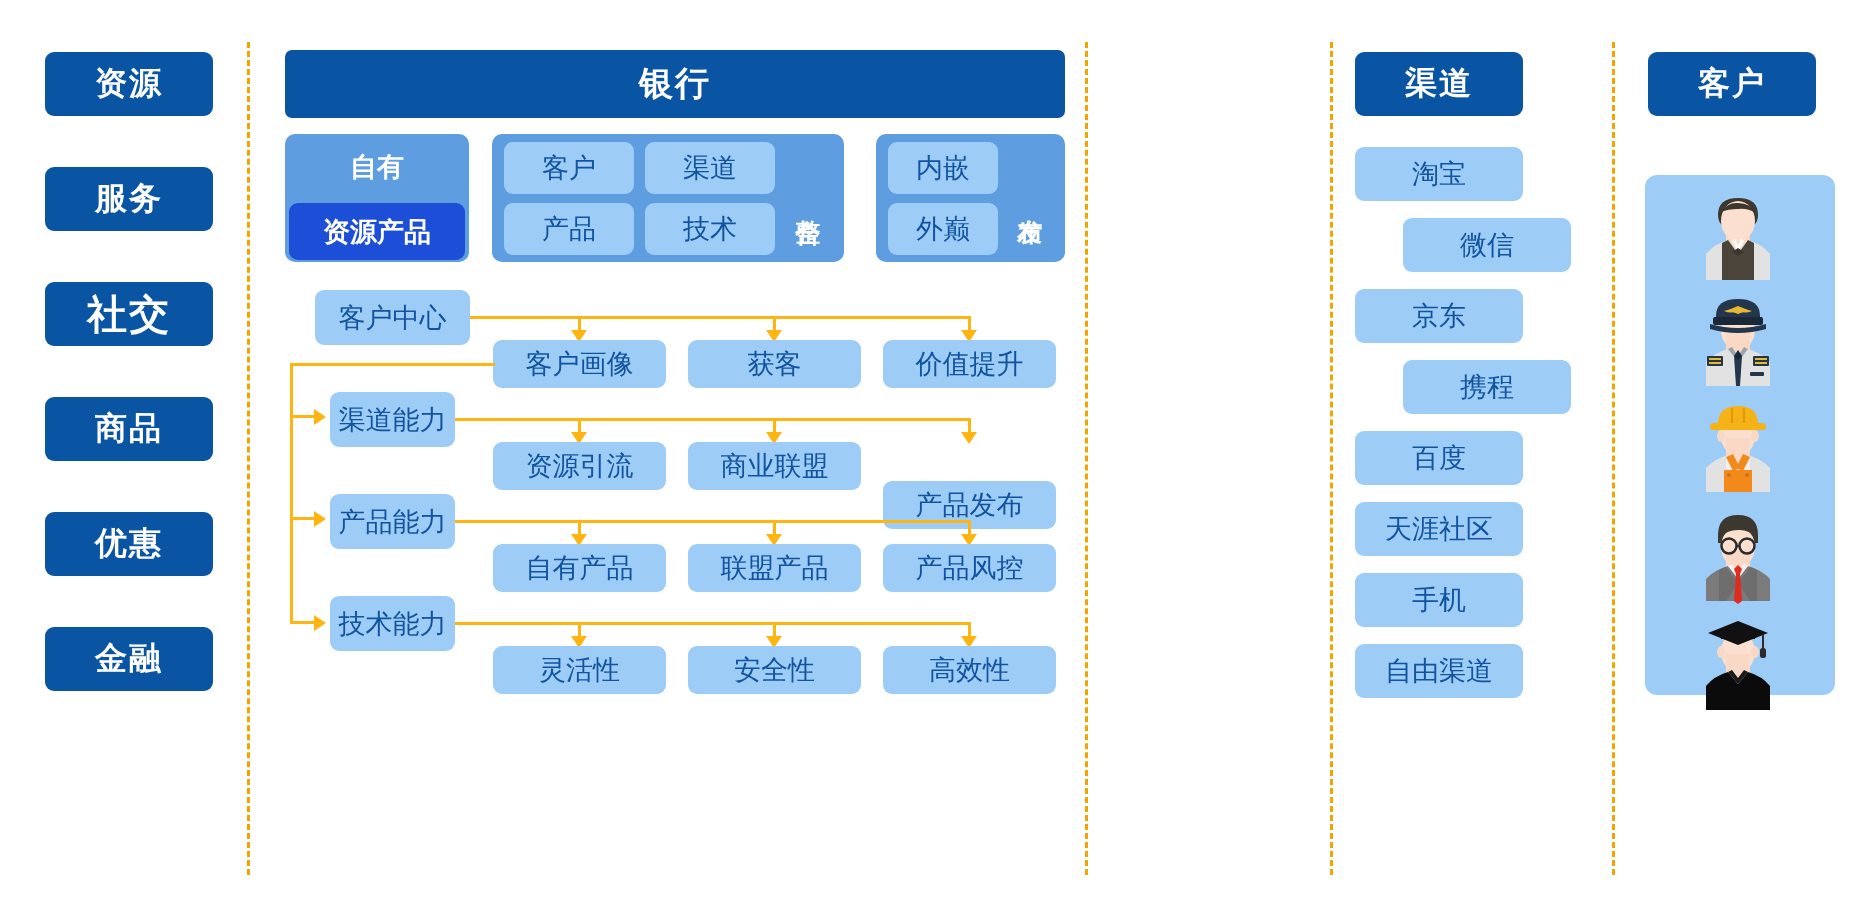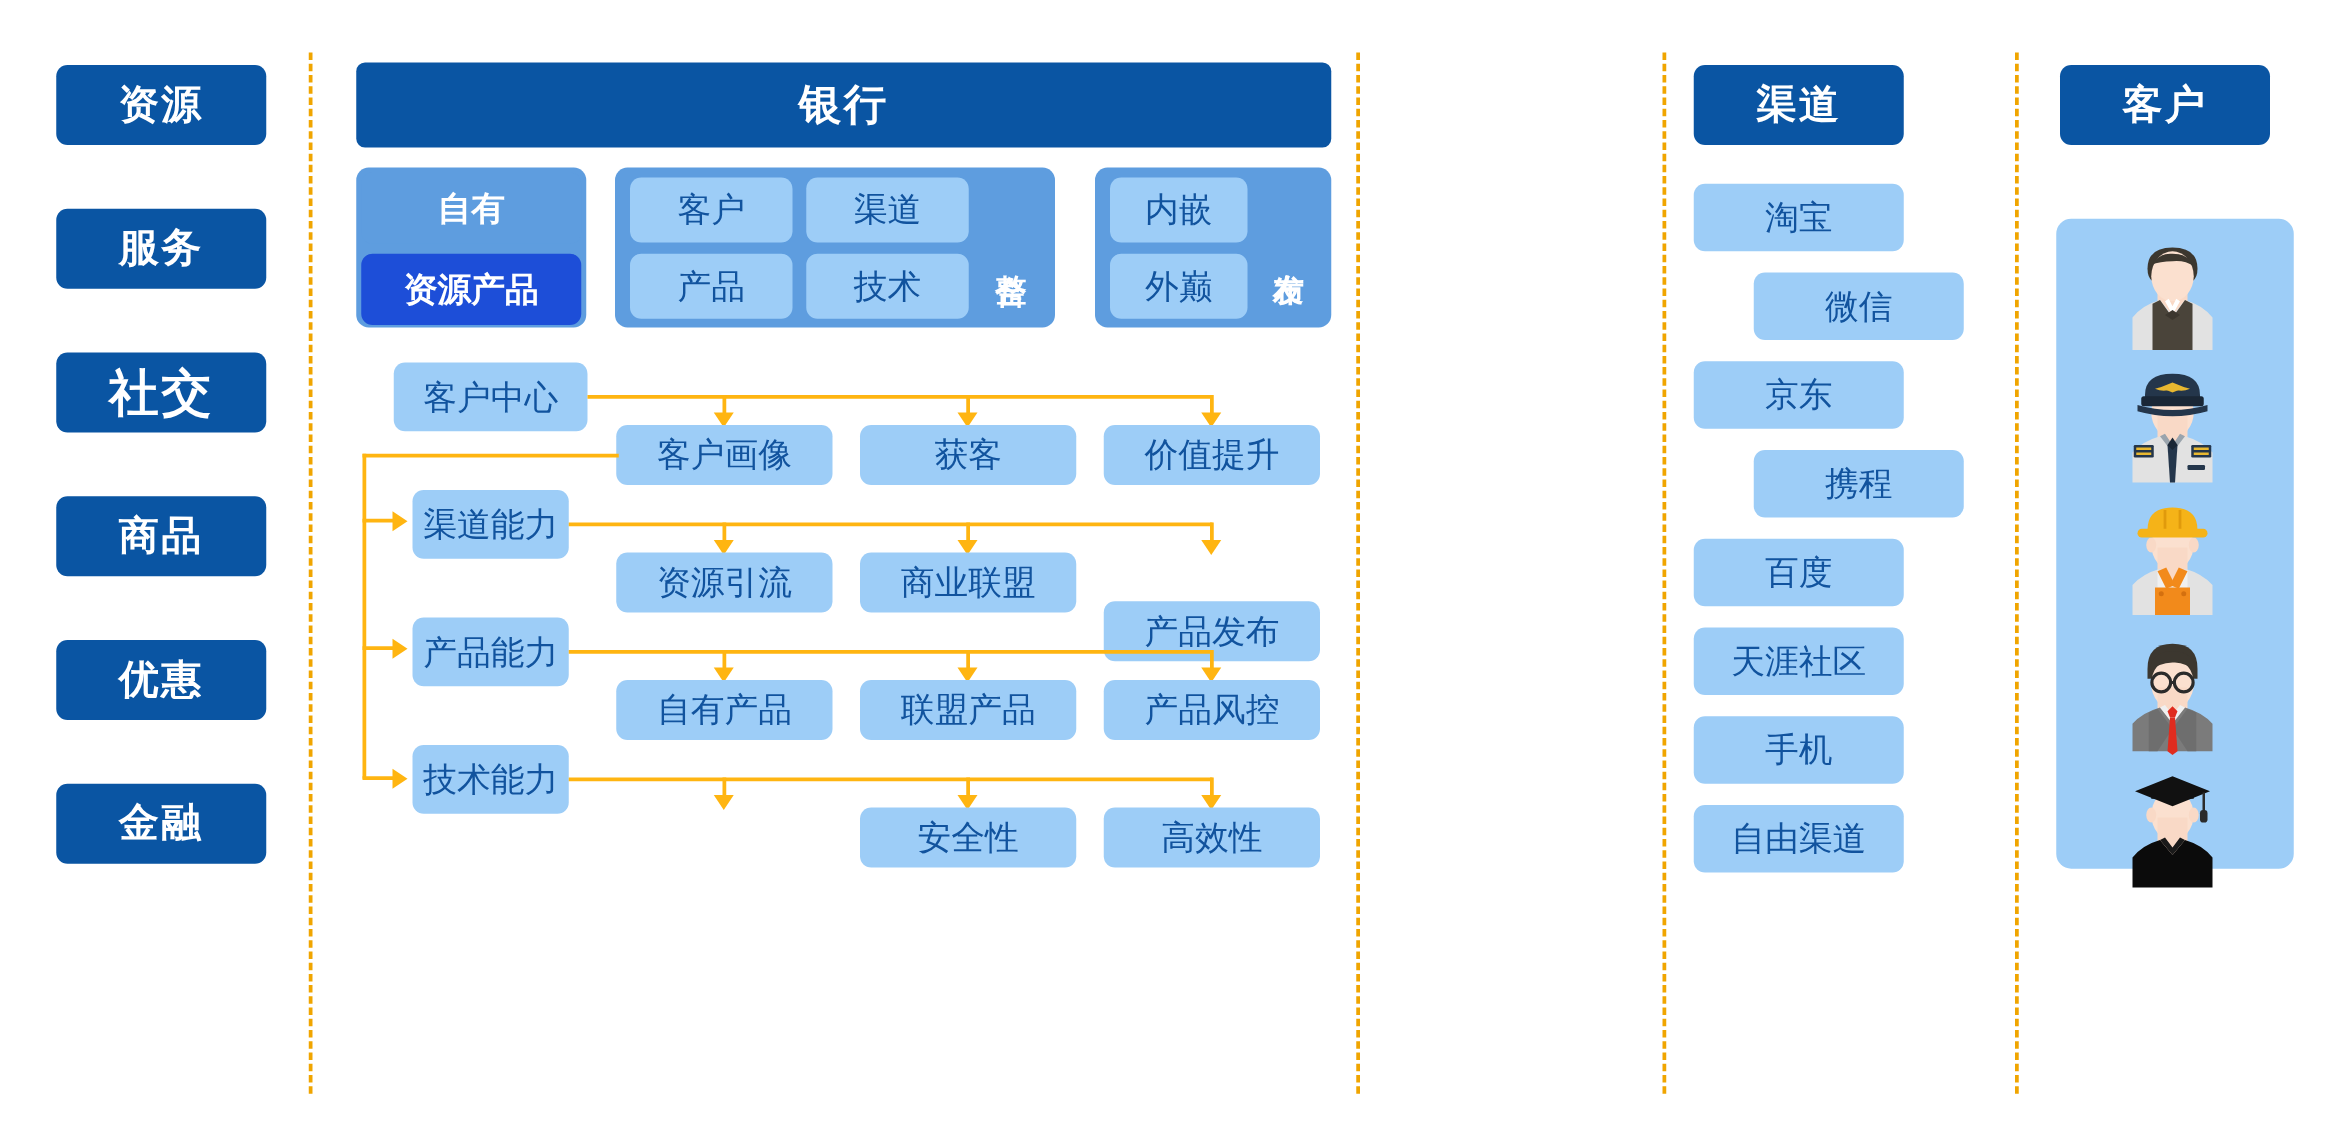--- a/index.html
+++ b/index.html
@@ -251,20 +251,23 @@
     <span>技术能力</span>
   </div>
   <div class="hline" style="left:455px;top:622px;width:515px;"></div>
   <div class="vline" style="left:578px;top:622px;height:16px;"></div>
   <div class="arrow-down" style="left:571px;top:636px;"></div>
   <div class="vline" style="left:773px;top:622px;height:16px;"></div>
   <div class="arrow-down" style="left:766px;top:636px;"></div>
   <div class="vline" style="left:968px;top:622px;height:16px;"></div>
   <div class="arrow-down" style="left:961px;top:636px;"></div>
 
+  <div class="lightbox" style="left:493px;top:646px;width:173px;height:48px;font-size:27px;">
+    <span>灵活性</span>
+  </div>
   <div class="lightbox" style="left:688px;top:646px;width:173px;height:48px;font-size:27px;">
     <span>安全性</span>
   </div>
   <div class="lightbox" style="left:883px;top:646px;width:173px;height:48px;font-size:27px;">
     <span>高效性</span>
   </div>
 
   <div class="darkbox" style="left:1355px;top:52px;width:168px;height:64px;font-size:32px;">
     <span>渠道</span>
   </div>

